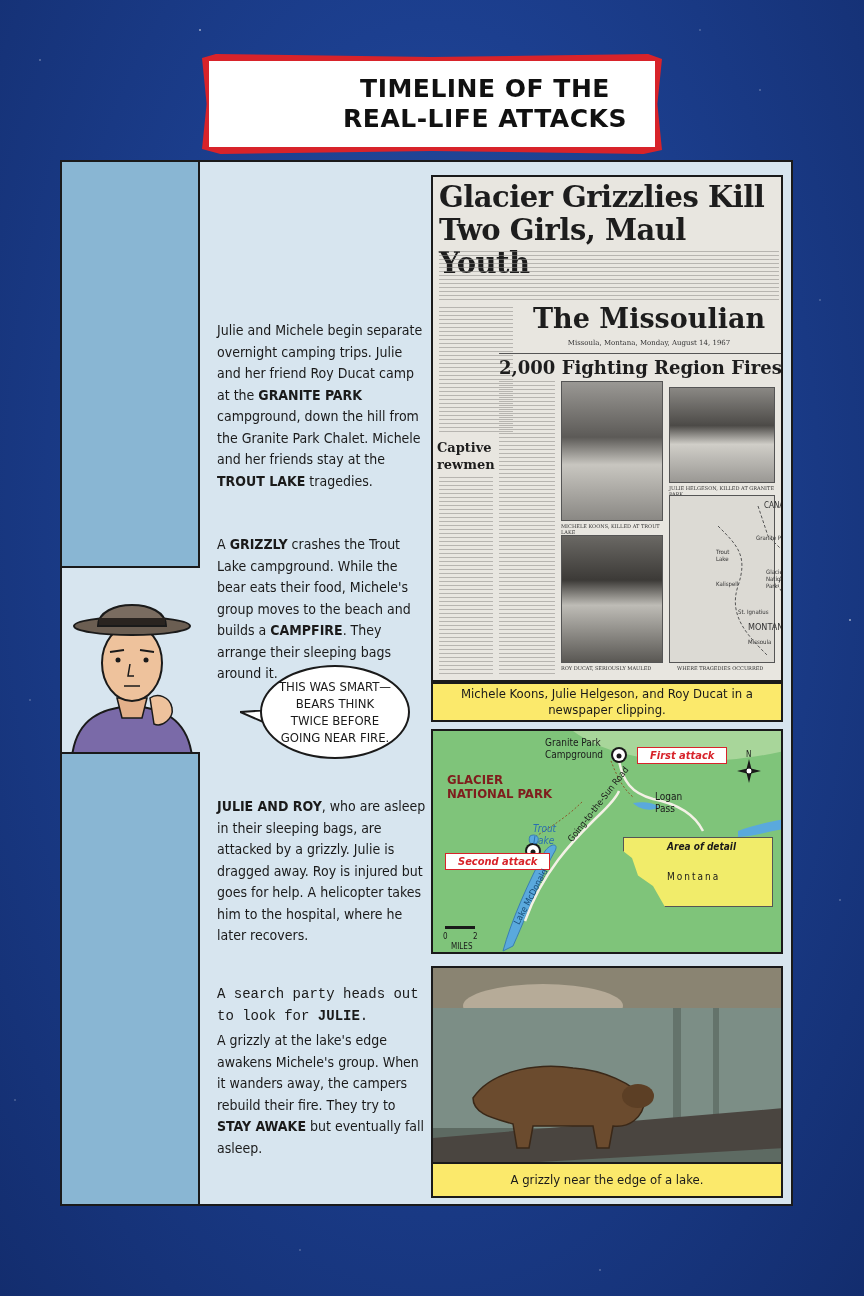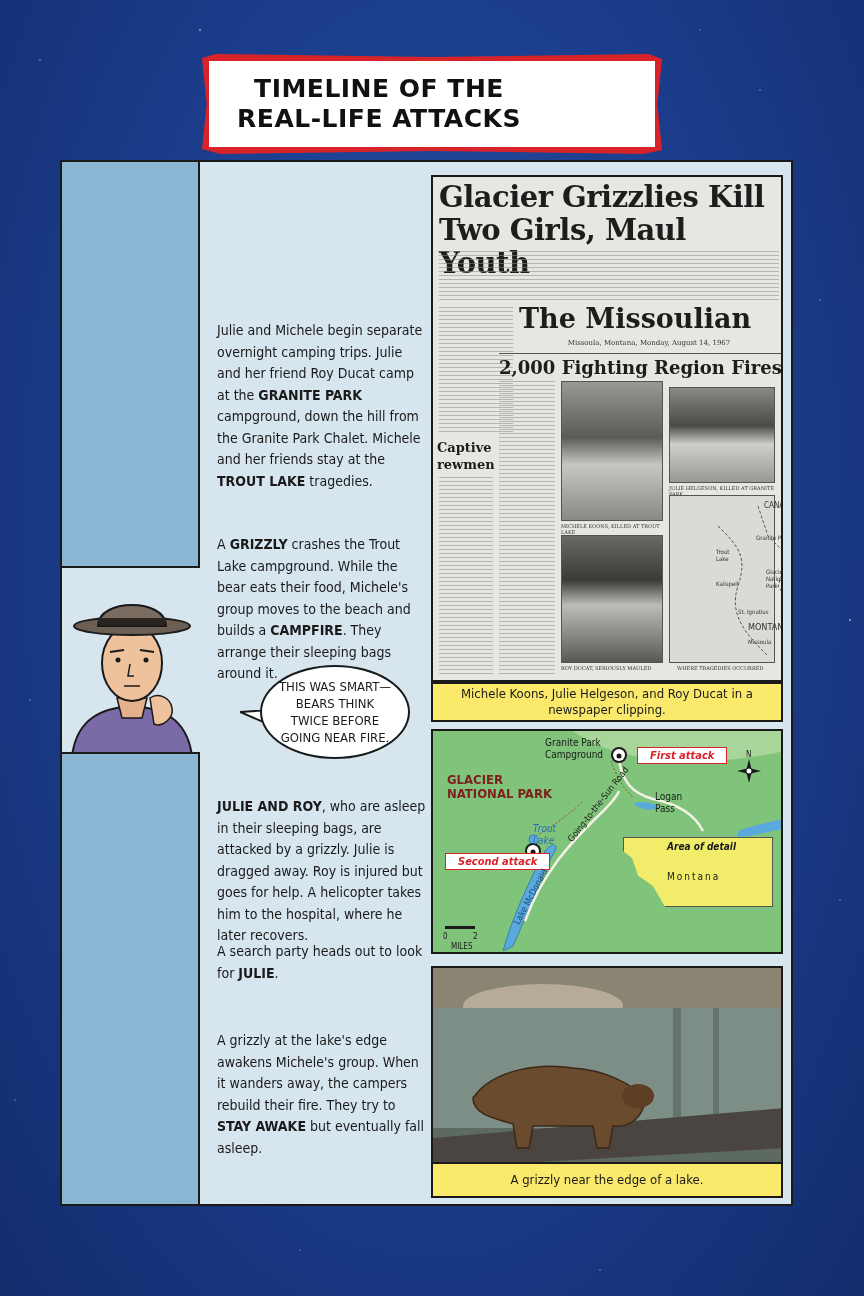--- a/index.html
+++ b/index.html
@@ -27,21 +27,21 @@
   }
 
   
   .title-banner {
     position: absolute; left: 202px; top: 54px; width: 460px; height: 100px;
     background: #d8232a; padding: 7px;
     clip-path: polygon(0 4%, 3% 0, 50% 3%, 97% 0, 100% 5%, 99% 50%, 100% 96%, 96% 100%, 50% 97%, 4% 100%, 0 95%, 1% 50%);
   }
   .title-inner {
     width: 100%; height: 100%; background: #fff;
-    display: flex; align-items: center; justify-content: flex-start; text-align: center;
+    display: flex; align-items: center; justify-content: flex-end; text-align: center;
   }
   .title-text {
     font-family: "DejaVu Sans", sans-serif; font-weight: bold;
     font-size: 25px; line-height: 30px; color: #111; letter-spacing: .5px;
     text-transform: uppercase; max-width: 340px;
   }
 
   
   .panel {
     position: absolute; left: 60px; top: 160px; width: 733px; height: 1046px;
@@ -94,21 +94,21 @@
     font-size: 29px; line-height: 33px; color: #1d1d1d; letter-spacing: -0.5px;
   }
   .news-body-lines {
     position: absolute; left: 6px; top: 74px; width: 340px; height: 50px;
     background: repeating-linear-gradient(180deg, #8e8c88 0 1px, transparent 1px 4px);
     opacity: .55;
   }
   .news-masthead {
     position: absolute; left: 86px; top: 126px; width: 260px;
     font-family: "DejaVu Serif", serif; font-weight: bold;
-    font-size: 27px; color: #1d1d1d; 
+    font-size: 27px; color: #1d1d1d; text-align: center;
   }
   .news-dateline {
     position: absolute; left: 86px; top: 162px; width: 260px; text-align: center;
     font-family: "DejaVu Serif", serif; font-size: 7px; color: #333;
   }
   .news-sub {
     position: absolute; left: 66px; top: 176px; width: 284px;
     font-family: "DejaVu Serif", serif; font-weight: bold;
     font-size: 18px; color: #1d1d1d; border-top: 1px solid #555; padding-top: 3px;
   }
@@ -162,21 +162,21 @@
   <div class="date" style="top:16px;">Summer 1967:</div>
   <div class="date" style="top:158px;">August 12:</div>
   <div class="date" style="top:372px;">Around 8 p.m.:</div>
   <div class="date" style="top:634px; line-height:19px;">August 13 around 12 a.m.:</div>
   <div class="date" style="top:804px;">Around 2:30 a.m.:</div>
   <div class="date" style="top:868px;">Between 2 and 3 a.m.:</div>
 
   <div class="event" style="top:158px;"><span>Julie and Michele begin separate overnight camping trips. Julie and her friend Roy Ducat camp at the </span><b>Granite Park</b><span> campground, down the hill from the Granite Park Chalet. Michele and her friends stay at the </span><b>Trout Lake</b><span> tragedies.</span></div>
   <div class="event" style="top:372px;"><span>A </span><b>grizzly</b><span> crashes the Trout Lake campground. While the bear eats their food, Michele's group moves to the beach and builds a </span><b>campfire</b><span>. They arrange their sleeping bags around it.</span></div>
   <div class="event" style="top:634px;"><b>Julie and Roy</b><span>, who are asleep in their sleeping bags, are attacked by a grizzly. Julie is dragged away. Roy is injured but goes for help. A helicopter takes him to the hospital, where he later recovers.</span></div>
-  <div class="event" style="top:779px;"><span>A search party heads out to look for </span><b>Julie</b><span>.</span></div>
+  <div class="event" style="top:822px;font-family:Liberation Mono, monospace;"><span>A search party heads out to look for </span><b>Julie</b><span>.</span></div>
   <div class="event" style="top:868px;"><span>A grizzly at the lake's edge awakens Michele's group. When it wanders away, the campers rebuild their fire. They try to </span><b>stay awake</b><span> but eventually fall asleep.</span></div>
 
   <div class="character">
     <svg width="138" height="188" viewBox="0 0 138 188">
       <path d="M10 188 C15 150 40 140 70 138 C100 140 125 150 130 188 Z" fill="#7a6aa8" stroke="#1a1a1a" stroke-width="2"></path>
       <path d="M55 130 L60 150 L80 150 L85 130 Z" fill="#e3b08a" stroke="#1a1a1a" stroke-width="1.5"></path>
       <ellipse cx="70" cy="95" rx="30" ry="38" fill="#eec29c" stroke="#1a1a1a" stroke-width="2"></ellipse>
       <ellipse cx="70" cy="58" rx="58" ry="9" fill="#6b5e52" stroke="#1a1a1a" stroke-width="2"></ellipse>
       <path d="M36 58 C36 30 104 30 104 58 Z" fill="#7a6c60" stroke="#1a1a1a" stroke-width="2"></path>
       <rect x="37" y="50" width="66" height="7" fill="#2a2420"></rect>

